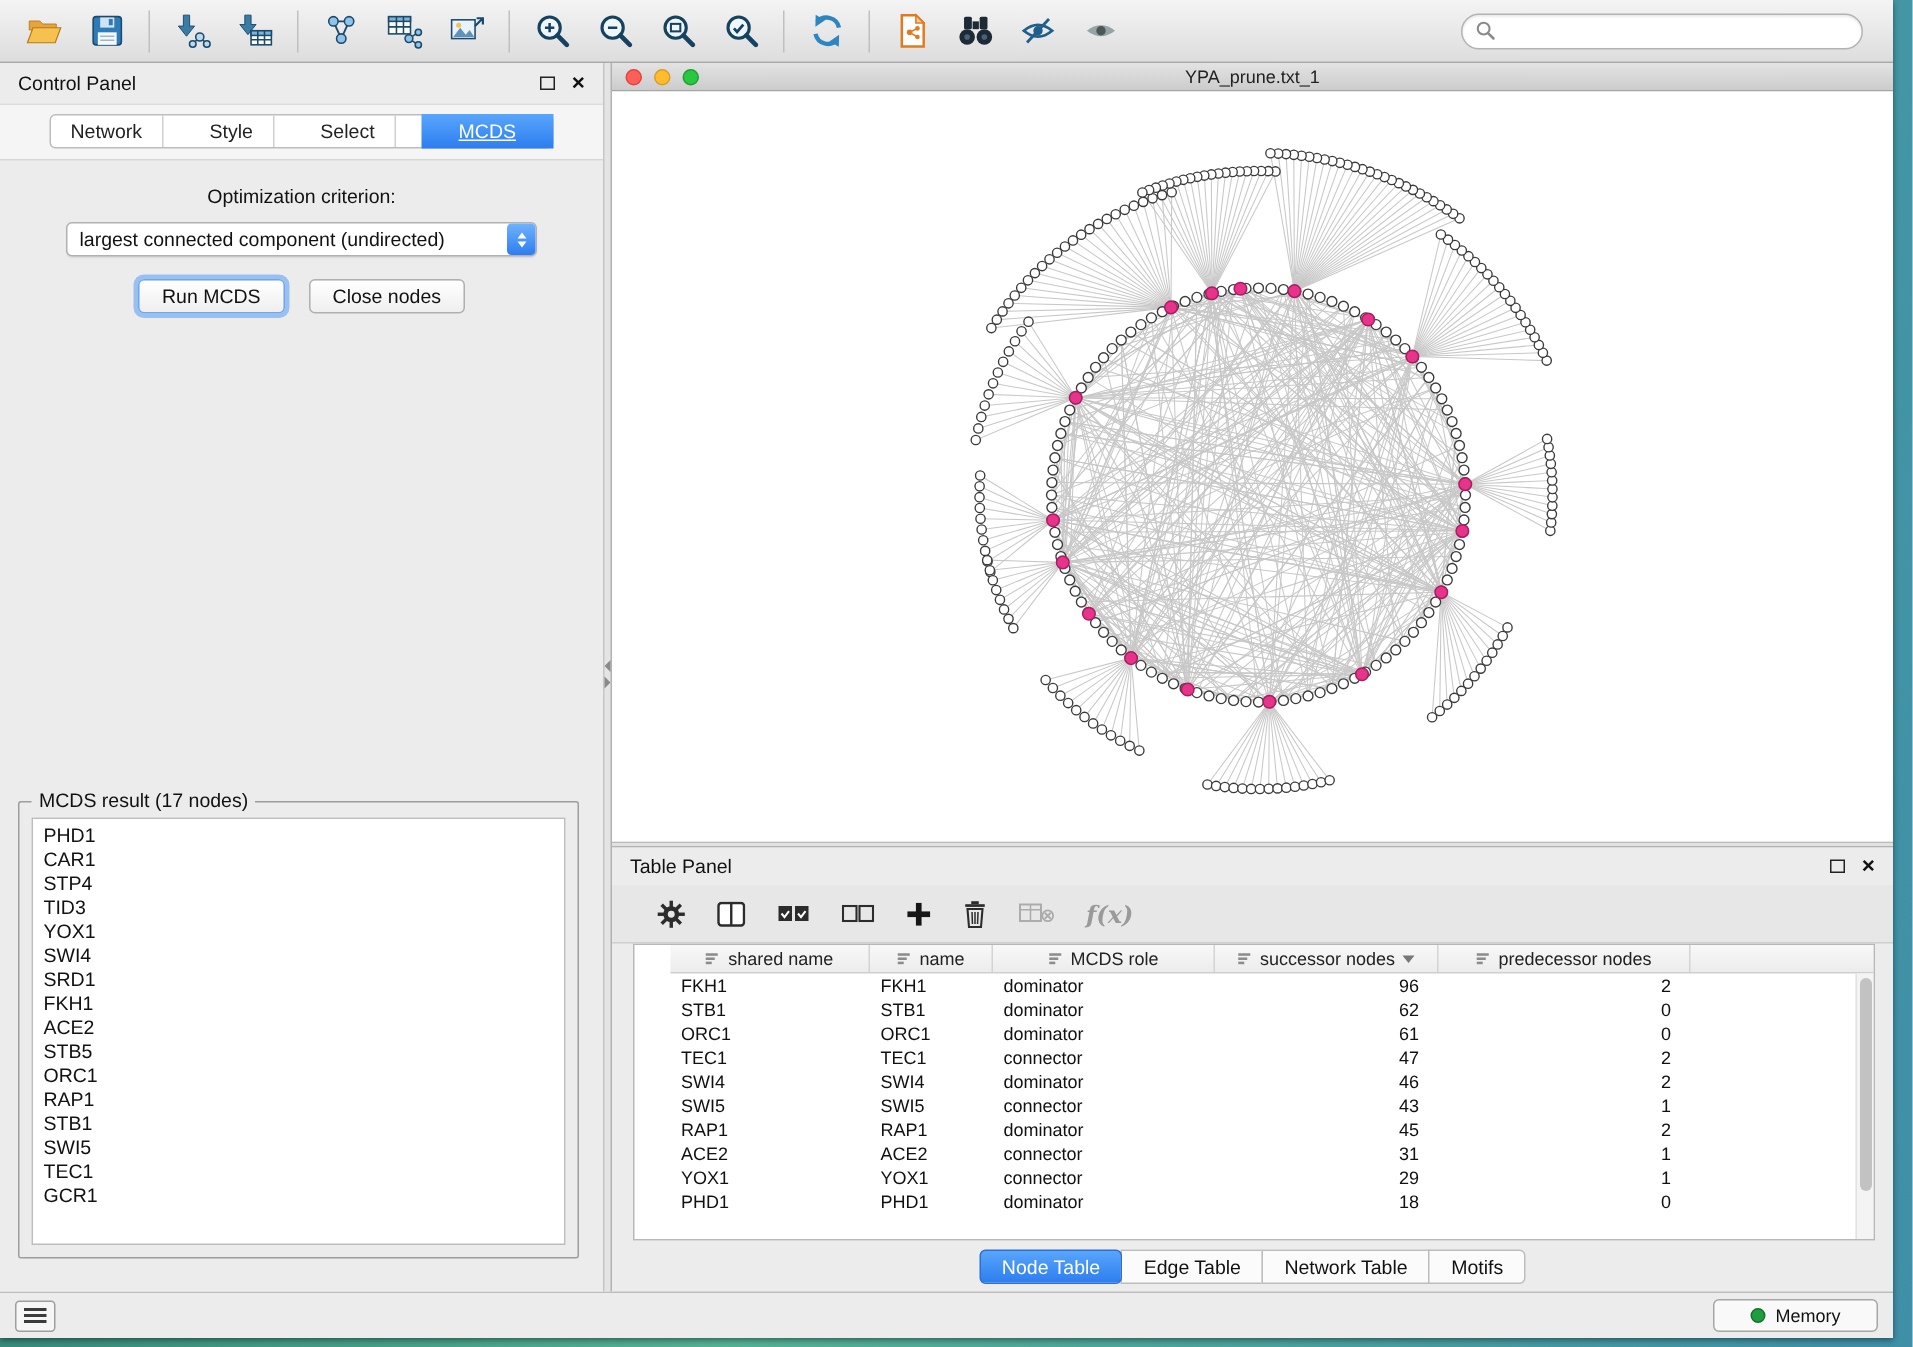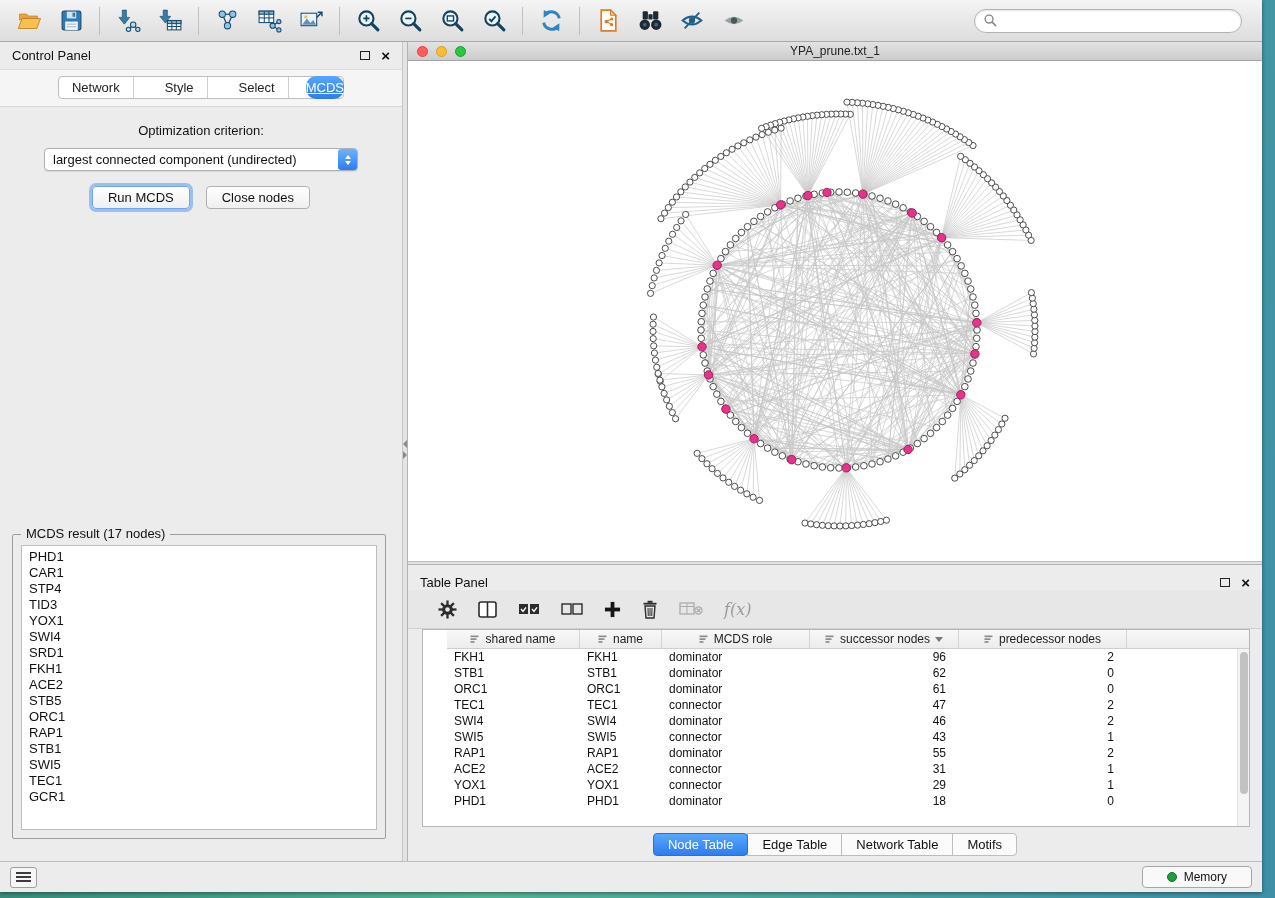--- a/index.html
+++ b/index.html
@@ -32,22 +32,22 @@
   .control-panel { width:402px; flex:none; background:#ececec; position:relative; display:flex; flex-direction:column; }
   .cp-header { height:27px; display:flex; align-items:center; padding:0 12px; font-size:13px; }
   .win-btns { margin-left:auto; display:flex; align-items:center; gap:11px; }
   .float-icon { width:10px; height:9px; border:1.5px solid #222; display:inline-block; }
   .close-icon { font-weight:bold; font-size:15px; line-height:1; color:#111; }
   .cp-tabstrip { background:#f5f5f5; border-top:1px solid #dcdcdc; border-bottom:1px solid #d6d6d6;
                  padding:6px 0 7px; display:flex; justify-content:center; }
   .seg { display:flex; border:1px solid #bdbdbd; border-radius:4px; background:#fff;gap:18px; }
   .seg-tab { padding:3px 13px; font-size:13px; color:#222; border-right:1px solid #cfcfcf; white-space:nowrap; }
   .seg-tab:last-child { border-right:none; }
-  .seg-tab.active { background:linear-gradient(#58a6fc,#2d7df0); color:#fff; border-radius:10px;
-                    margin:-1px; padding:4px 0; border-right:none;text-decoration:underline; }
+  .seg-tab.active { background:linear-gradient(#58a6fc,#2d7df0); color:#fff; border-radius:0;
+                    margin:-1px; padding:4px 25px; border-right:none;text-decoration:underline; }
   .cp-body { position:relative; flex:1; }
   .opt-label { text-align:center; margin-top:16px; font-size:13px; }
   .dropdown { margin:10px auto 0; width:314px; height:23px; background:#fff; border:1px solid #b1b1b1;
               border-radius:4px; display:flex; align-items:center; font-size:13px; padding-left:8px;
               box-shadow:0 1px 1px rgba(0,0,0,.08); }
   .dd-stepper { width:19px; height:21px; margin-left:auto; margin-right:0px; border-radius:3px;
                 background:linear-gradient(#6fb2fd,#2d7df0); display:flex; flex-direction:column;
                 align-items:center; justify-content:center; gap:2px; flex:none; }
   .tri-up { width:0; height:0; border-left:3.5px solid transparent; border-right:3.5px solid transparent; border-bottom:4px solid #fff; }
   .tri-dn { width:0; height:0; border-left:3.5px solid transparent; border-right:3.5px solid transparent; border-top:4px solid #fff; }
@@ -78,23 +78,23 @@
   .light.yellow { background:#febc2e; border:1px solid #d89e24; }
   .light.green { background:#28c840; border:1px solid #1f9f33; }
   .net-title { position:absolute; left:0; right:0; text-align:center; font-size:12px; color:#222; }
   .net-canvas { flex:1; position:relative; background:#fff; }
   .net-canvas svg { position:absolute; inset:0; }
 
   .h-splitter { height:4px; flex:none; background:#e2e2e2; border-top:1px solid #bcbcbc; border-bottom:1px solid #b2b2b2; }
 
   
   .table-panel { flex:1; display:flex; flex-direction:column; background:#ececec; min-height:0; }
-  .tp-header { height:25px; flex:none; display:flex; align-items:flex-end; padding:0 12px; font-size:13px; }
+  .tp-header { height:25px; flex:none; display:flex; align-items:center; padding:0 12px; font-size:13px; }
   .tp-toolbar { height:39px; flex:none; display:flex; align-items:center; gap:21px; padding:0 0 0 30px;
-                background:#e7e7e7; border-bottom:1px solid #d0d0d0; }
+                background:#e7e7e7; border-bottom:1px solid #d0d0d0;font-weight:bold; }
   .tp-tool { display:flex; align-items:center; justify-content:center; }
   .fx { font-family:"DejaVu Serif", serif; font-style:italic; font-size:16px; color:#9a9a9a; }
   .table-area { flex:1; margin:0 12px 0 14px; background:#fff; border:1px solid #b7b7b7; position:relative;
                 overflow:hidden; display:flex; flex-direction:column;padding-left:24px; }
   .thead { display:flex; background:linear-gradient(#f8f8f8,#ececec); border-bottom:1px solid #cfcfcf; height:19px; flex:none; }
   .th { display:flex; align-items:center; justify-content:center; gap:5px; font-size:12px; color:#222;
         border-right:1px solid #d4d4d4; }
   .c0 { width:133px; } .c1 { width:82px; } .c2 { width:148px; } .c3 { width:149px; } .c4 { width:168px; }
   .tbody { flex:1; overflow:hidden; }
   .tr { display:flex; height:16px; align-items:center; }
@@ -1396,21 +1396,21 @@
                 <div class="td c0">SWI5</div>
                 <div class="td c1">SWI5</div>
                 <div class="td c2">connector</div>
                 <div class="td c3 num">43</div>
                 <div class="td c4 num">1</div>
               </div>
               <div class="tr">
                 <div class="td c0">RAP1</div>
                 <div class="td c1">RAP1</div>
                 <div class="td c2">dominator</div>
-                <div class="td c3 num">55</div>
+                <div class="td c3 num">45</div>
                 <div class="td c4 num">2</div>
               </div>
               <div class="tr">
                 <div class="td c0">ACE2</div>
                 <div class="td c1">ACE2</div>
                 <div class="td c2">connector</div>
                 <div class="td c3 num">31</div>
                 <div class="td c4 num">1</div>
               </div>
               <div class="tr">

